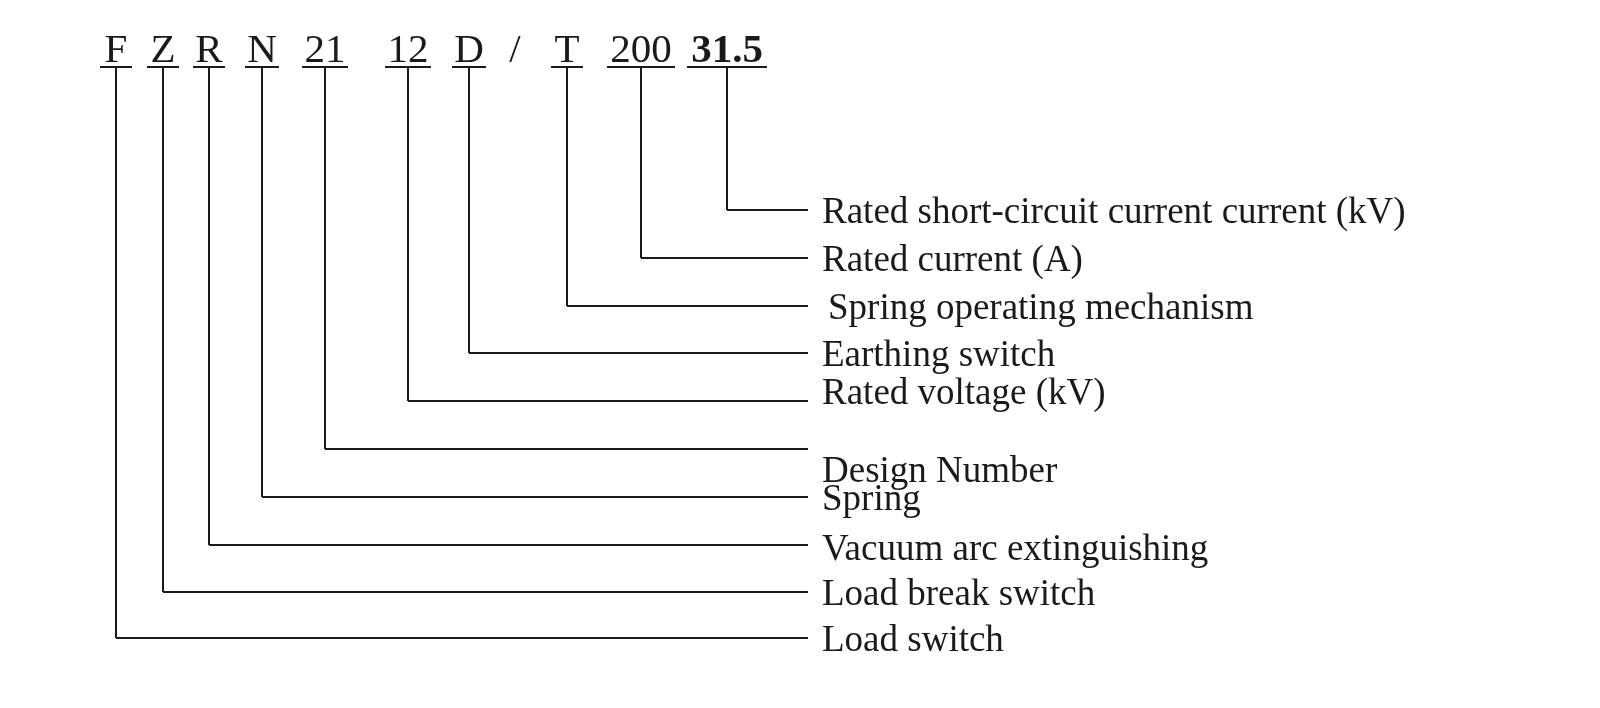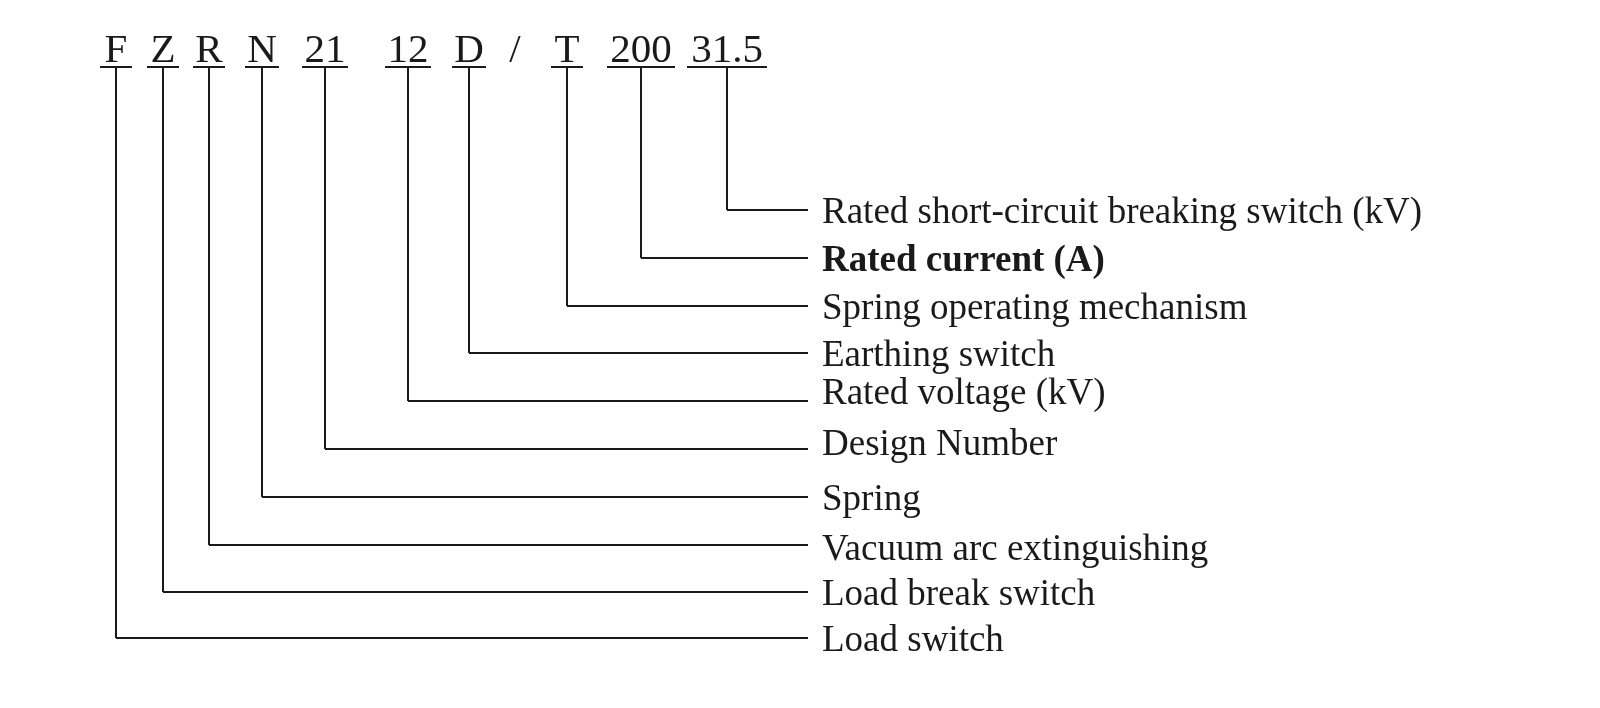--- a/index.html
+++ b/index.html
@@ -95,29 +95,29 @@
       <span class="code-token" style="left: 116px; top: 28px;">F</span>
       <span class="code-token" style="left: 163px; top: 28px;">Z</span>
       <span class="code-token" style="left: 209px; top: 28px;">R</span>
       <span class="code-token" style="left: 262px; top: 28px;">N</span>
       <span class="code-token" style="left: 325px; top: 28px; font-family: Liberation Serif, serif;">21</span>
       <span class="code-token" style="left: 408px; top: 28px; text-align: center;">12</span>
       <span class="code-token" style="left: 469px; top: 28px;">D</span>
       <span class="code-token" style="left: 515px; top: 28px;">/</span>
       <span class="code-token" style="left: 567px; top: 28px;">T</span>
       <span class="code-token" style="left: 641px; top: 28px; text-align: center;">200</span>
-      <span class="code-token" style="left: 727px; top: 28px;">31.5</span>
+      <span class="code-token" style="left: 727px; top: 28px; font-weight: bold;">31.5</span>
     </div>
 
   <div id="label-column">
-      <div class="label-text" style="top: 210px;">Rated short-circuit breaking switch (kV)</div>
-      <div class="label-text" style="top: 258px; font-weight: bold;">Rated current (A)</div>
-      <div class="label-text" style="top: 306px;">Spring operating mechanism</div>
+      <div class="label-text" style="top: 210px;">Rated short-circuit current current (kV)</div>
+      <div class="label-text" style="top: 258px;">Rated current (A)</div>
+      <div class="label-text" style="top: 306px; margin-left: 6px;">Spring operating mechanism</div>
       <div class="label-text" style="top: 353px;">Earthing switch</div>
       <div class="label-text" style="top: 391px;">Rated voltage (kV)</div>
-      <div class="label-text" style="top: 442px; text-align: center;">Design Number</div>
+      <div class="label-text" style="top: 469px; text-align: center;">Design Number</div>
       <div class="label-text" style="top: 497px;">Spring</div>
       <div class="label-text" style="top: 547px; text-align: right;">Vacuum arc extinguishing</div>
       <div class="label-text" style="top: 592px;">Load break switch</div>
       <div class="label-text" style="top: 638px;">Load switch</div>
     </div>
 
 </div>
 
 </body></html>

